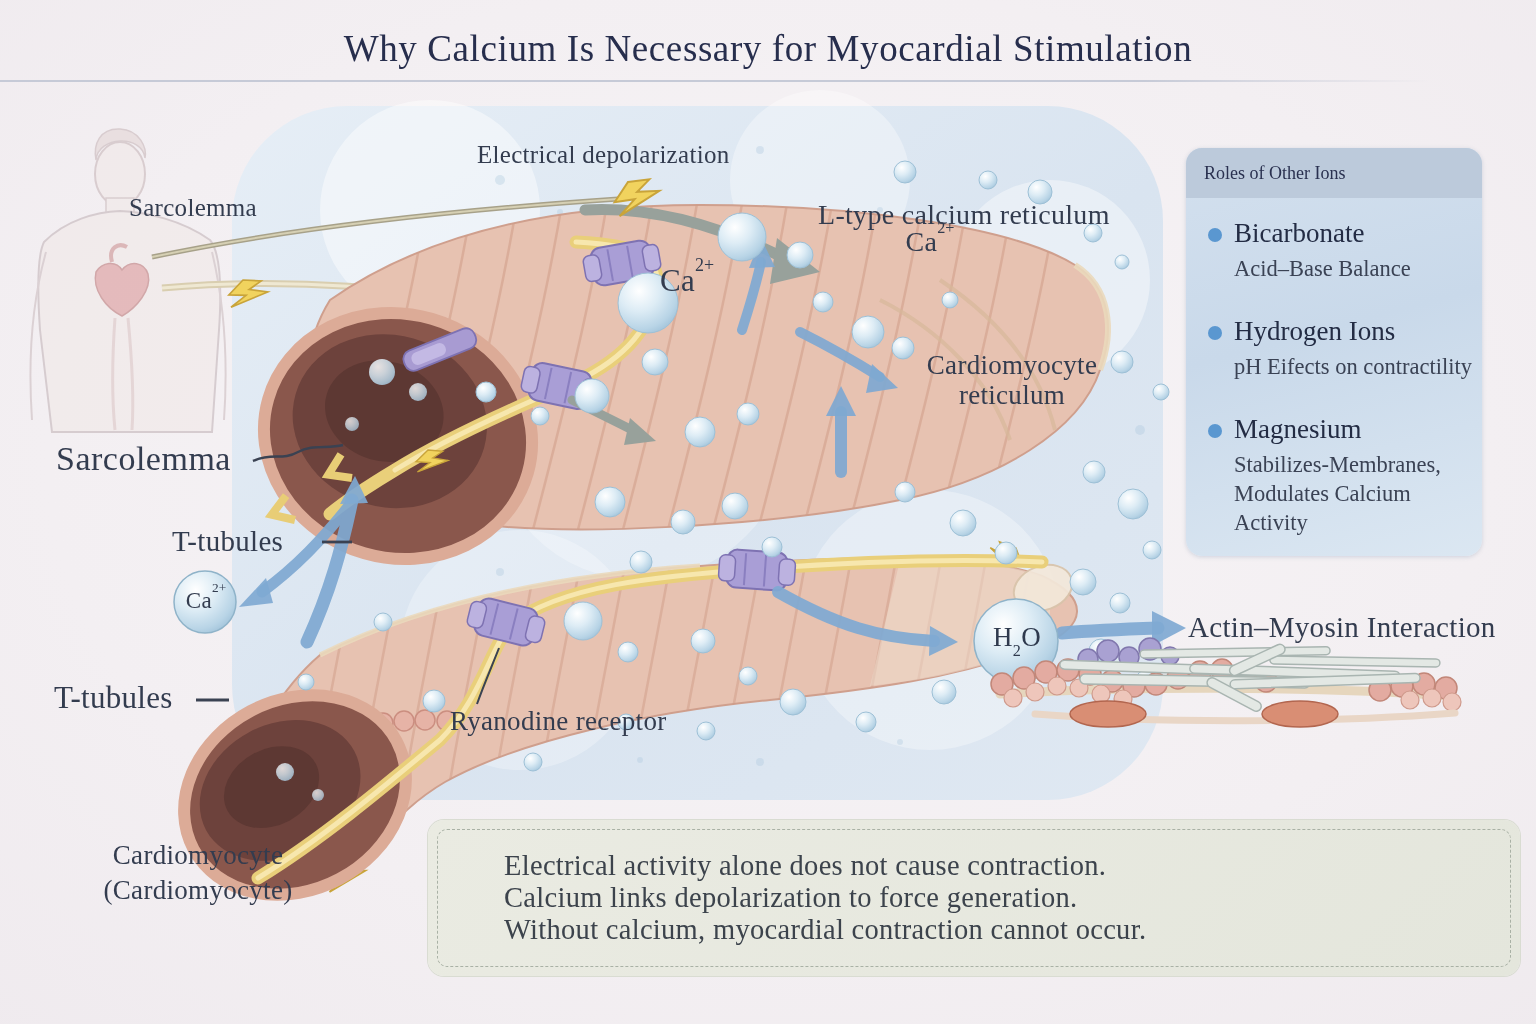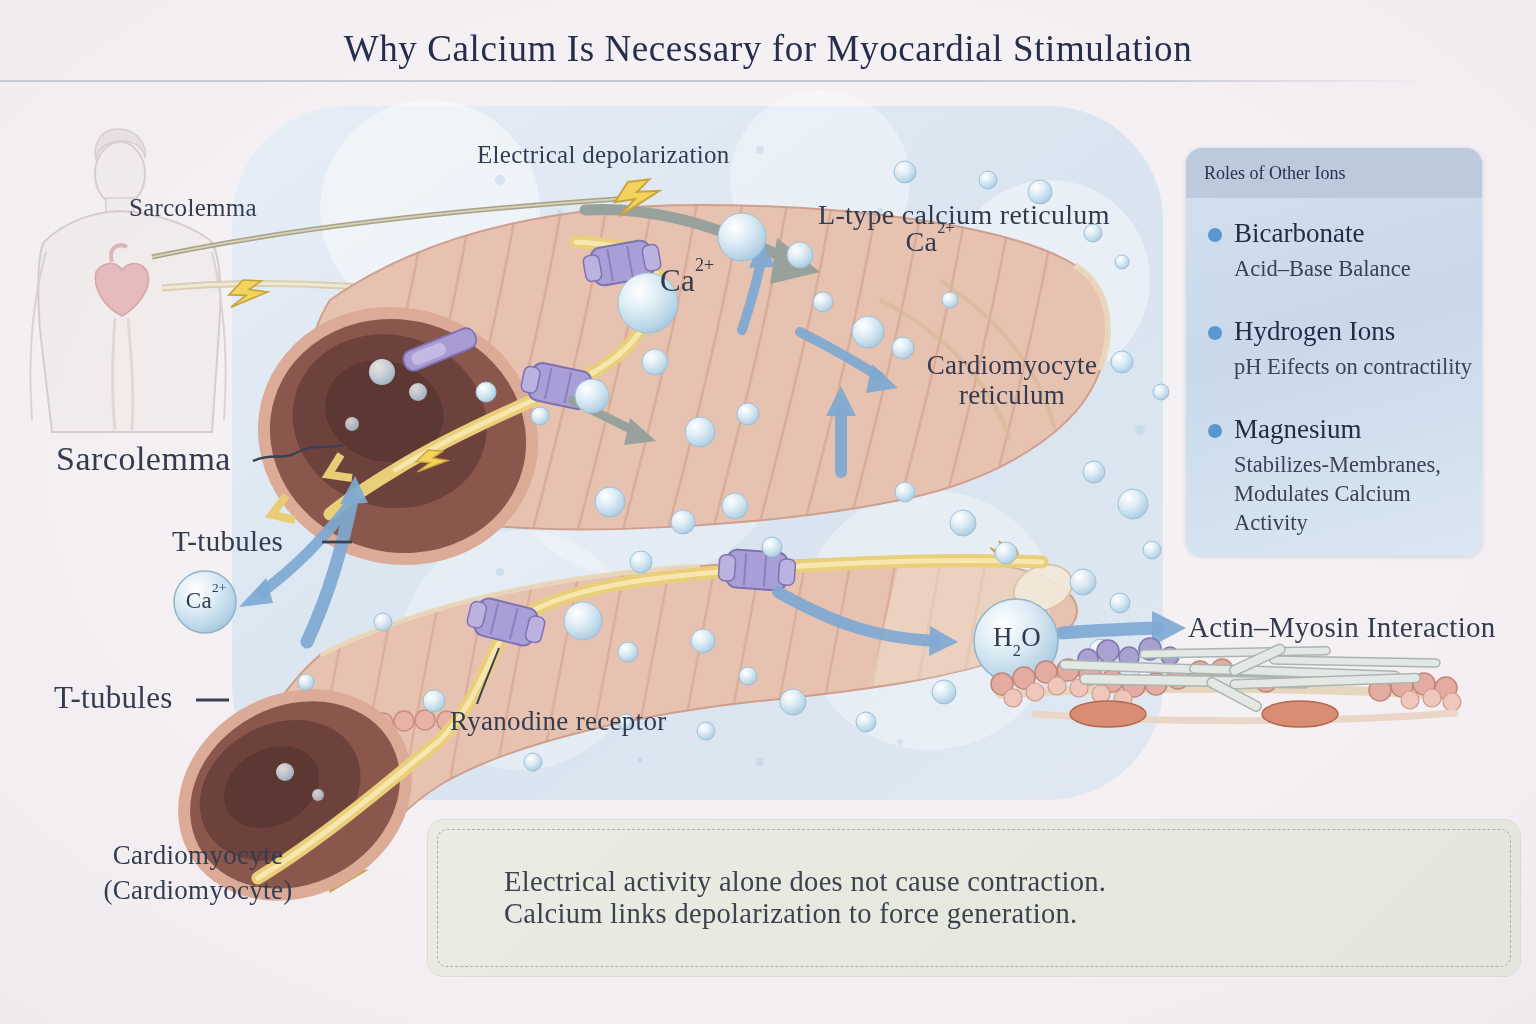--- a/index.html
+++ b/index.html
@@ -399,16 +399,17 @@
       <span class="dot"></span>
       <div class="name">Magnesium</div>
       <div class="desc">Stabilizes-Membranes, Modulates Calcium Activity</div>
     </div>
   </div>
 
   <div id="note-box">
     <div id="note-inner">
       <div class="note-line">Electrical activity alone does not cause contraction.</div>
       <div class="note-line">Calcium links depolarization to force generation.</div>
+      <div class="note-line">Without calcium, myocardial contraction cannot occur.</div>
     </div>
   </div>
 
 </div>
 
 </body></html>

